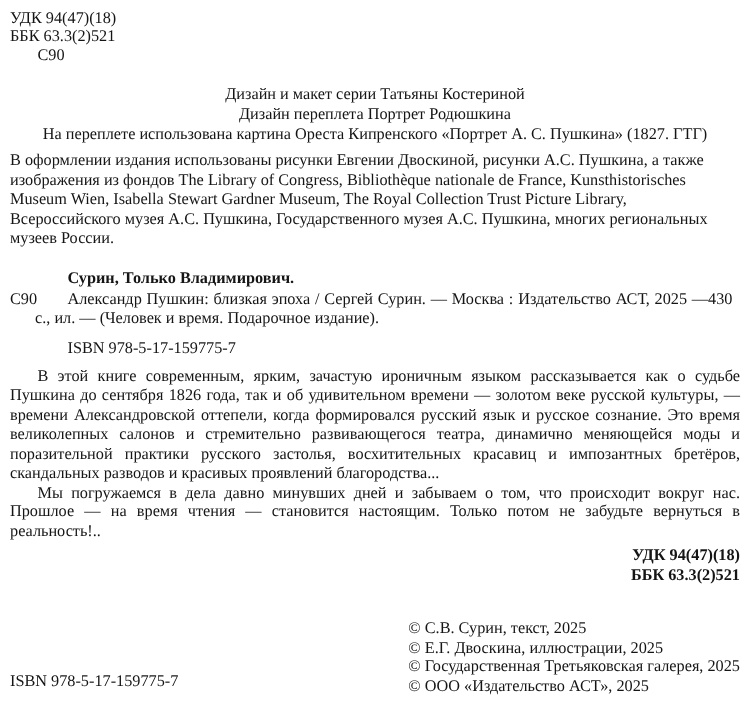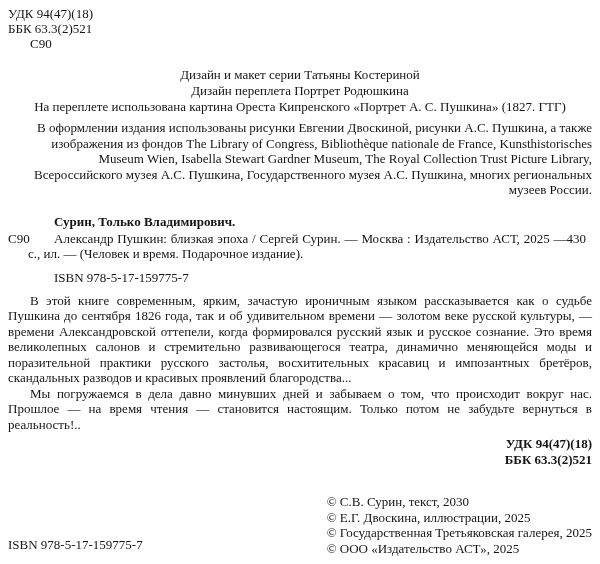--- a/index.html
+++ b/index.html
@@ -9,21 +9,21 @@
     background:#ffffff;color:#151515;
     font-family:"Liberation Serif","DejaVu Serif",serif;
     font-size:13px;line-height:1.2;
     display:flex;flex-direction:column;overflow:hidden;
   }
   .top-codes div{line-height:15px;}
   .top-codes .code-c90{margin-left:22px;}
   .series{text-align:center;margin-top:16px;}
   .series .line{line-height:16px;}
   .italic{}
-  .artwork{text-align:right;margin-top:5px;line-height:15.5px;}
+  .artwork{text-align:left;margin-top:5px;line-height:15.5px;}
   .bib{margin-top:16px;position:relative;}
   .bib .author{font-weight:bold;margin-left:46px;line-height:16px;}
   .bib .code{position:absolute;left:0;top:17px;}
   .bib .entry{margin:1px 6px 0 20px;text-indent:26px;text-align:justify;line-height:15.5px;}
   .isbn-line{margin:8px 0 0 46px;line-height:15px;}
   .annotation{margin-top:8px;}
   .annotation p{margin:0;text-align:justify;text-indent:22px;line-height:15.5px;}
   .codes-right{text-align:right;font-weight:bold;margin-top:4px;line-height:16px;}
   .footer{margin-top:auto;display:flex;justify-content:space-between;align-items:flex-end;}
   .footer .isbn-bottom{line-height:15px;margin-bottom:4px;white-space:nowrap;}
@@ -60,18 +60,18 @@
 </div>
 
 <div class="codes-right">
   <div>УДК 94(47)(18)</div>
   <div>ББК 63.3(2)521</div>
 </div>
 
 <div class="footer">
   <div class="isbn-bottom">ISBN 978-5-17-159775-7</div>
   <div class="copyrights">
-    <div>© С.В. Сурин, текст, 2030</div>
+    <div>© С.В. Сурин, текст, 2025</div>
     <div>© Е.Г. Двоскина, иллюстрации, 2025</div>
     <div>© Государственная Третьяковская галерея, 2025</div>
     <div>© ООО «Издательство АСТ», 2025</div>
   </div>
 </div>
 
 </body></html>

